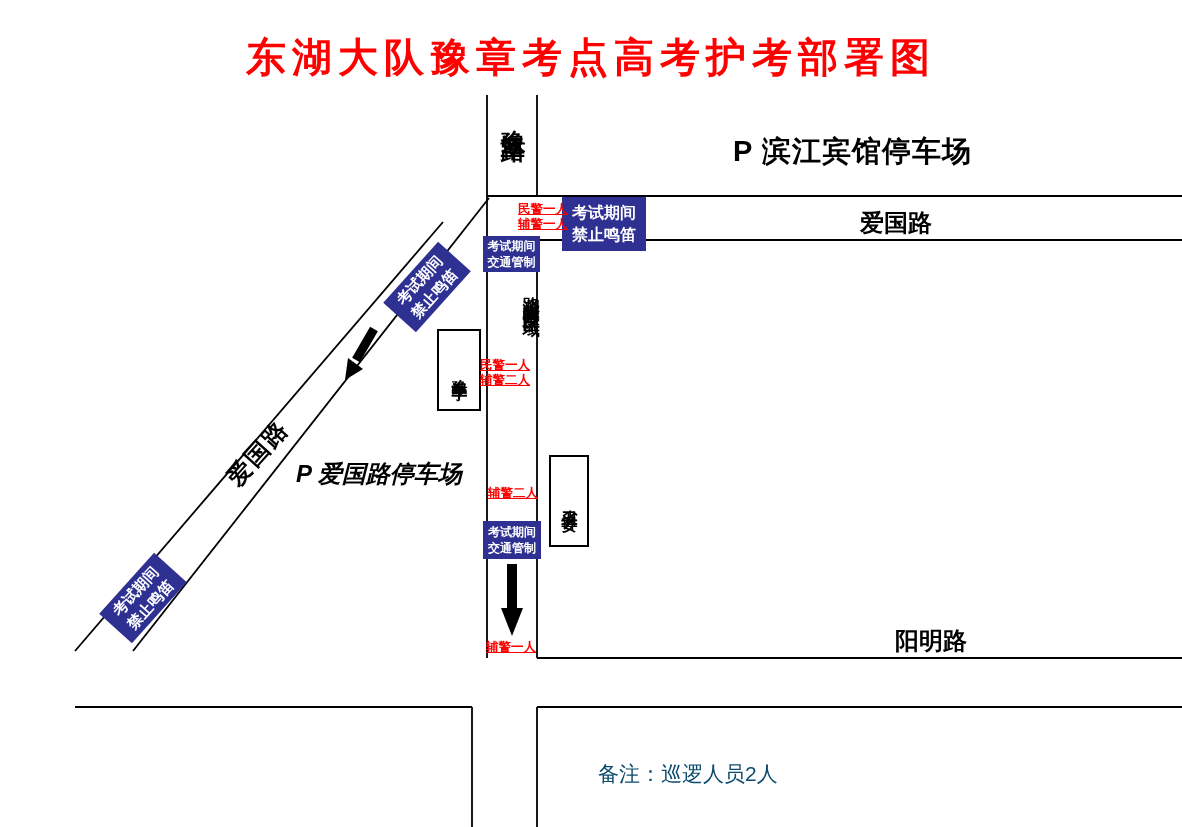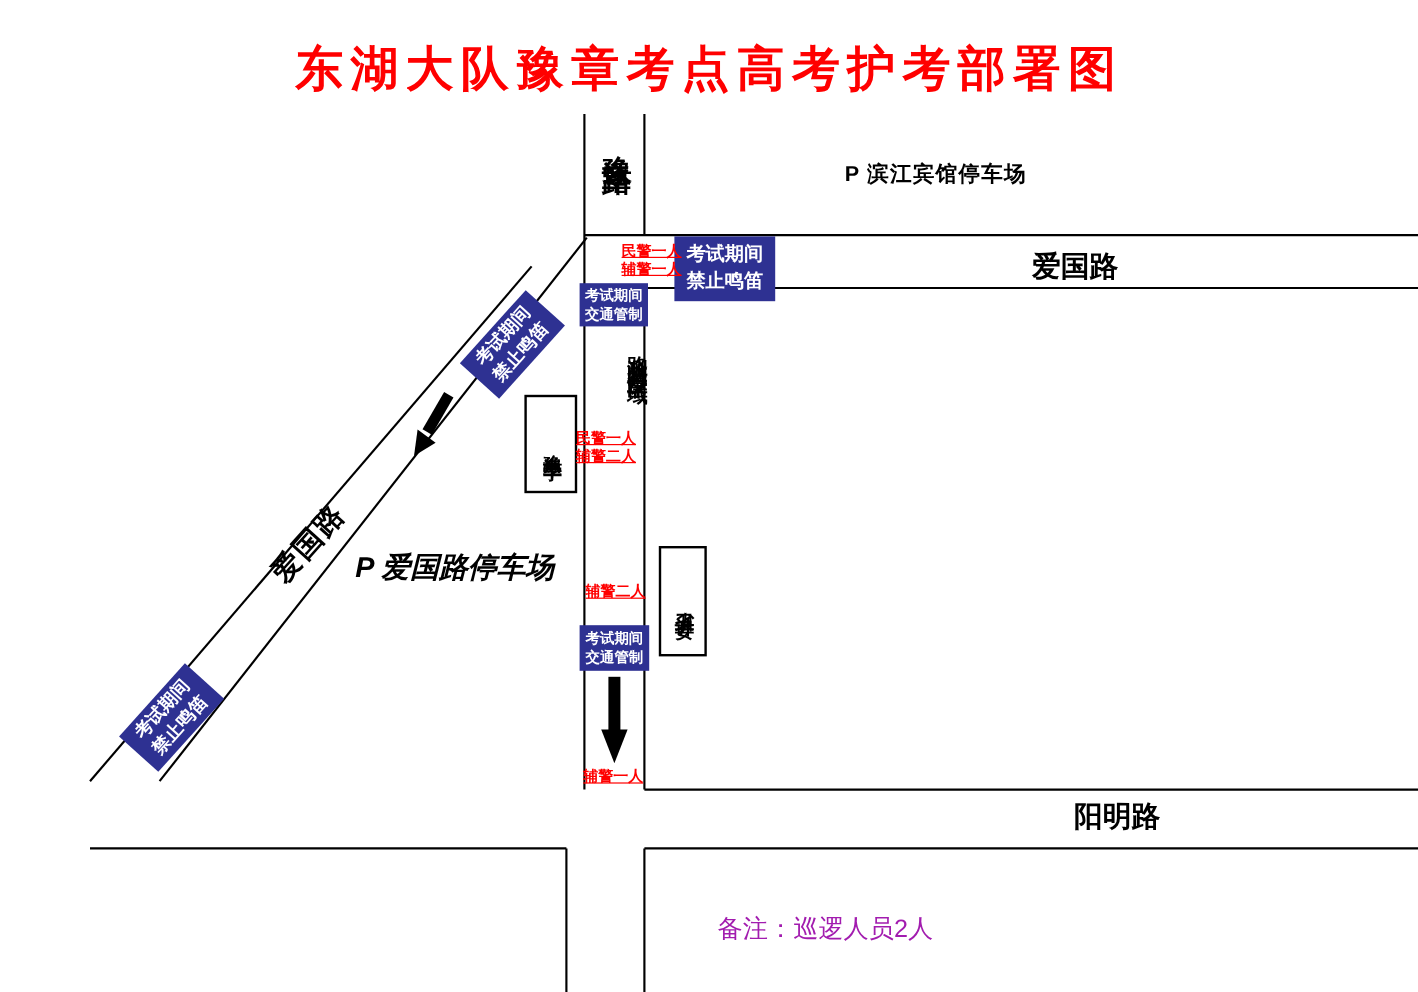--- a/index.html
+++ b/index.html
@@ -27,21 +27,21 @@
   .deploy{
     position:absolute;color:var(--deploy_red,#ff0000);font-weight:bold;font-size:12.5px;
     line-height:1.18;white-space:nowrap;text-decoration:underline;
   }
   .place-box{
     position:absolute;background:#ffffff;border:2px solid #000;box-sizing:border-box;
     display:flex;align-items:center;justify-content:center;
     font-weight:bold;font-size:16px;color:#000;letter-spacing:2px;
   }
   .rot{transform:rotate(-48deg);}
-  .note{position:absolute;font-size:21px;color:#a21caf;white-space:nowrap;}
+  .note{position:absolute;font-size:21px;color:#0c4a6e;white-space:nowrap;}
 </style>
 </head>
 <body>
 
 <div>
 
   <h1 class="title">东湖大队豫章考点高考护考部署图</h1>
 
   <svg class="roads" width="1182" height="827" viewBox="0 0 1182 827">
     <line class="road-line" x1="487" y1="95" x2="487" y2="658"></line>
@@ -61,29 +61,29 @@
       <polygon points="345,380 363,369 348,358"></polygon>
     </g>
     <g class="arrow">
       <line class="arrow-shaft" x1="512" y1="564" x2="512" y2="610" stroke-width="10"></line>
       <polygon points="512,636 523,608 501,608"></polygon>
     </g>
   </svg>
 
   <div class="road-label vtext" style="left:499px;top:110px;font-size:25px;letter-spacing:4px;">豫章路</div>
 
-  <div class="road-label" style="left:704px;top:136px;font-size:18px;letter-spacing:1px;">P 滨江宾馆停车场</div>
+  <div class="road-label" style="left:733px;top:136px;font-size:29px;letter-spacing:1px;">P 滨江宾馆停车场</div>
 
   <div class="road-label" style="left:860px;top:210px;">爱国路</div>
 
   <div class="road-label rot" style="left:219px;top:440px;letter-spacing:2px;">爱国路</div>
 
   <div class="road-label" style="left:296px;top:461px;font-style:italic;">P 爱国路停车场</div>
 
-  <div class="road-label" style="left:895px;top:668px;">阳明路</div>
+  <div class="road-label" style="left:895px;top:628px;">阳明路</div>
 
   <div class="road-label vtext" style="left:521px;top:282px;font-size:17px;letter-spacing:3.5px;">路测临时停车区域</div>
 
   <div class="place-box vtext" style="left:437px;top:329px;width:44px;height:82px;">豫章中学</div>
 
   <div class="place-box vtext" style="left:549px;top:455px;width:40px;height:92px;">省卫计委</div>
 
   <div class="sign" style="left:562px;top:197px;width:84px;height:54px;font-size:16px;">
     <span>考试期间</span>
     <span>禁止鸣笛</span>

